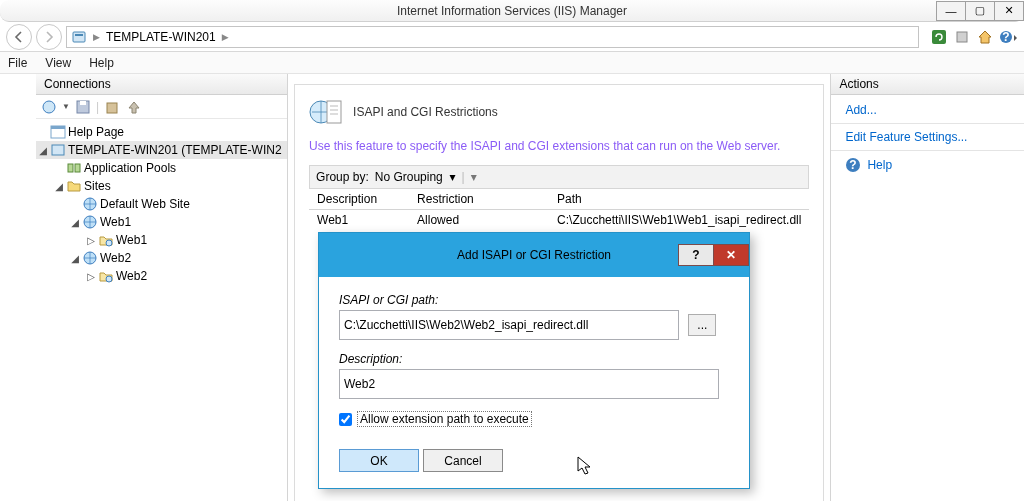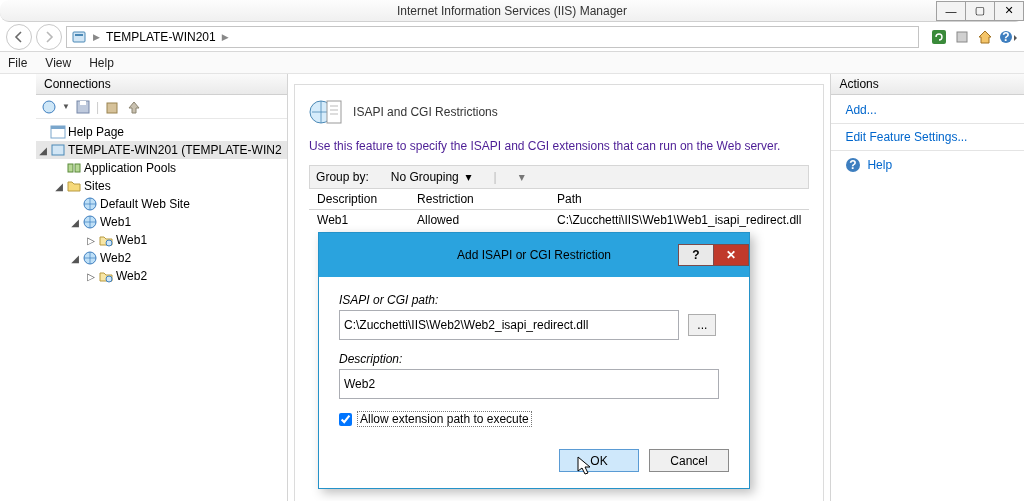--- a/index.html
+++ b/index.html
@@ -29,22 +29,22 @@
 .tree-row { display: flex; align-items: center; height: 18px; padding-right: 4px; white-space: nowrap; }
 .tree-row .tw { width: 14px; display:inline-flex; justify-content:center; color:#555; font-size:10px; }
 .tree-row .ico { width: 16px; height:16px; display:inline-flex; align-items:center; justify-content:center; margin-right:2px; }
 .tree-row.sel { background: #e6e6e6; }
 .indent-0{padding-left:0px}.indent-1{padding-left:16px}.indent-2{padding-left:32px}.indent-3{padding-left:48px}
 
 .main { flex: 1; background: #fff; border-right:1px solid #d4d4d4; padding: 10px 6px 0 6px; position: relative; }
 .main-inner { border:1px solid #dcdcdc; height: 418px; padding: 10px 14px; position:relative; overflow:hidden;}
 .page-title { display:flex; align-items:center; gap:10px; font-size:17px; color:#333; margin-bottom:10px;}
 .page-title .big-ico { width:34px; height:34px; display:inline-block; }
-.page-desc { color:#4c1d95; margin-bottom:12px; }
-.groupby { background:#f2f2f2; border:1px solid #d6d6d6; padding:4px 6px; display:flex; align-items:center; gap:22px; }
+.page-desc { color:#8b5cf6; margin-bottom:12px; }
+.groupby { background:#f2f2f2; border:1px solid #d6d6d6; padding:4px 6px; display:flex; align-items:center; gap:6px; }
 .grid-header { display:flex; border-bottom:1px solid #d4d4d4; background:#fff; }
 .grid-header div, .grid-row div { padding:3px 8px; }
 .col-desc{width:100px}.col-rest{width:140px}.col-path{flex:1}
 .grid-row { display:flex; }
 
 .actions { width: 201px; display:flex; flex-direction:column; }
 .actions .links { padding: 4px 0; }
 .actions .link { padding: 4px 14px; color:#0066cc; cursor:default; display:flex; align-items:center; gap:6px;}
 .actions .link.help { color:#0066cc; }
 
@@ -57,21 +57,21 @@
 .dlg-title .dlg-btns .help-b{background:#e9e9e9;color:#000;font-weight:bold;}
 .dlg-title .dlg-btns .close-b{background:#c0392b;color:#fff;font-weight:bold;}
 .dlg-body { padding:16px 20px 12px 20px; }
 .dlg-body label { display:block; margin-bottom:3px;font-style:italic; }
 .dlg-body .row { margin-bottom:12px; }
 .dlg-body input[type=text]{ width:340px; height:30px; border:1px solid #abadb3; padding:0 4px; font-size:12px;}
 .dlg-body .browse-btn{ width:28px; height:22px; border:1px solid #adadad; background:#f0f0f0; margin-left:6px;}
 .dlg-body input.desc{ width:380px;}
 .dlg-body .chk-row{ display:flex; align-items:center; gap:5px; }
 .dlg-body .chk-row span{ border:1px dotted #777; padding:0 2px;}
-.dlg-buttons { display:flex; justify-content:flex-end; gap:10px; padding:10px 20px 16px 20px; }
+.dlg-buttons { display:flex; gap:4px; padding:10px 12px 16px 20px; }
 .dlg-buttons button{ width:80px; height:23px; border:1px solid #8a8a8a; background:#f0f0f0; }
 .dlg-buttons button.ok{ background:#cfe8fb; border-color:#5a9bd4;}
 .cursor{position:absolute; left:577px; top:456px; font-size:16px; color:#000; pointer-events:none;}
 
 svg{display:block}
 </style>
 </head>
 <body>
 
 <div class="titlebar">

